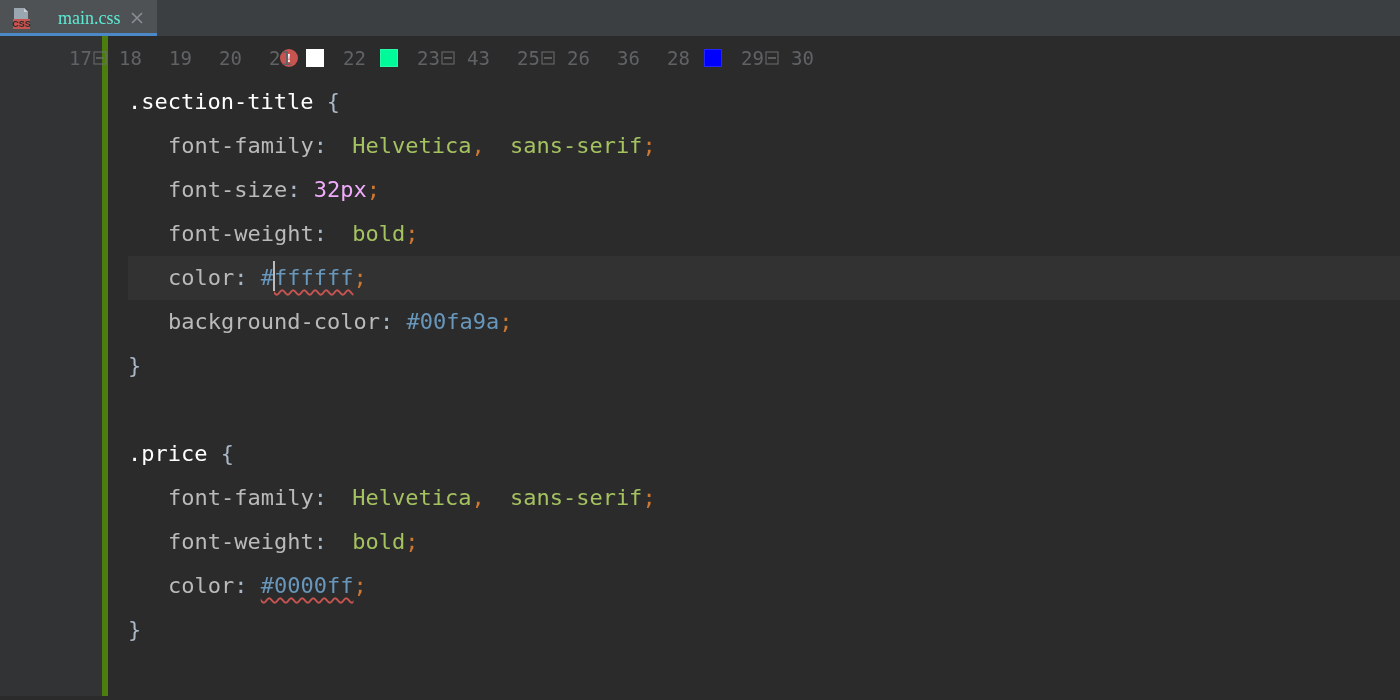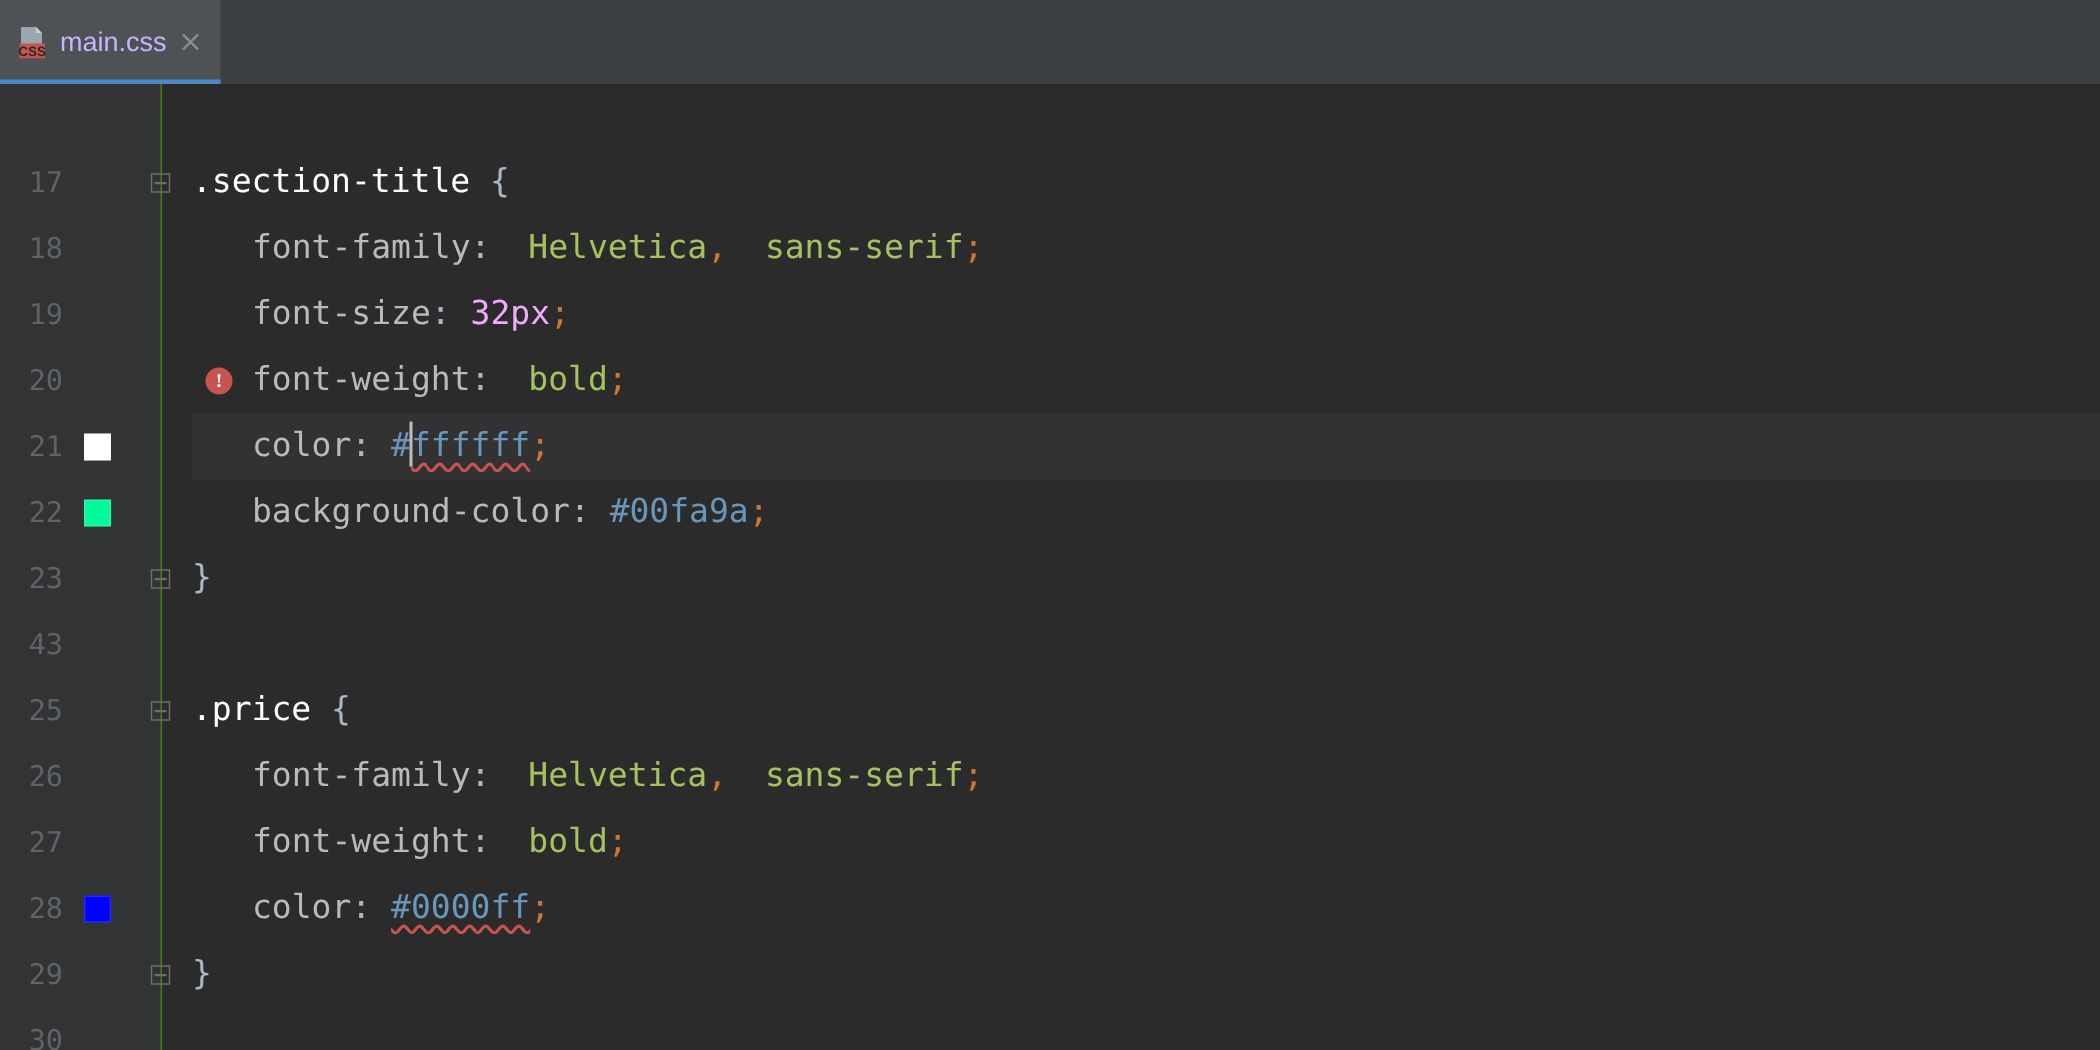--- a/index.html
+++ b/index.html
@@ -6,21 +6,21 @@
   body {
     background: #2b2b2b;
     font-family: 'Menlo', 'Consolas', monospace;
     color: #a9b7c6;
     overflow: hidden;
     width: 1400px;
     height: 700px;
   }
   .tab-bar {
     background: #3c3f41;
-    height: 56px;
+    height: 36px;
     display: flex;
     align-items: stretch;
   }
   .tab {
     display: flex;
     align-items: center;
     padding: 0 12px 0 10px;
     background: #4e5254;
     position: relative;
     gap: 8px;
@@ -38,23 +38,24 @@
   .file-icon {
     width: 22px;
     height: 22px;
     position: relative;
     display: flex;
     align-items: center;
     justify-content: center;
   }
   .file-icon svg { display: block; }
   .tab-label {
-    color: #c4b5fd;
+    color: #5eead4;
     font-size: 18px;
-    font-family: Liberation Sans, sans-serif;
+    font-family: Liberation Serif, serif;
+    margin-left: 18px;
   }
   .tab-close {
     color: #8a8f94;
     font-size: 16px;
     width: 16px;
     height: 16px;
     display: flex;
     align-items: center;
     justify-content: center;
     cursor: pointer;
@@ -62,22 +63,21 @@
   .editor {
     display: flex;
     height: calc(100% - 40px);
     font-size: 22px;
     line-height: 44px;
   }
   .gutter {
     background: #313335;
     width: 108px;
     display: flex;
-    flex-direction: column;
-    border-right: 1px solid #4d7c0f;
+    border-right: 6px solid #4d7c0f;
     position: relative;
     flex-shrink: 0;
   }
   .gutter-row {
     display: flex;
     align-items: center;
     height: 44px;
     position: relative;
   }
   .line-number {
@@ -239,21 +239,21 @@
           <svg class="fold-icon" viewBox="0 0 14 14">
             <rect x="1" y="1" width="12" height="12" fill="none" stroke="#6e6e6e"></rect>
             <path d="M3 7 h8" stroke="#6e6e6e" stroke-width="1.5"></path>
           </svg>
         </span>
     </div>
     <div class="gutter-row">
         <span class="line-number">26</span>
       </div>
     <div class="gutter-row">
-        <span class="line-number">27</span>
+        <span class="line-number">36</span>
       </div>
     <div class="gutter-row">
         <span class="line-number">28</span>
         <span class="swatch" style="background:#0000ff"></span>
       </div>
     <div class="gutter-row">
         <span class="line-number">29</span>
       <span class="fold-col">
           <svg class="fold-icon" viewBox="0 0 14 14">
             <rect x="1" y="1" width="12" height="12" fill="none" stroke="#6e6e6e"></rect>

